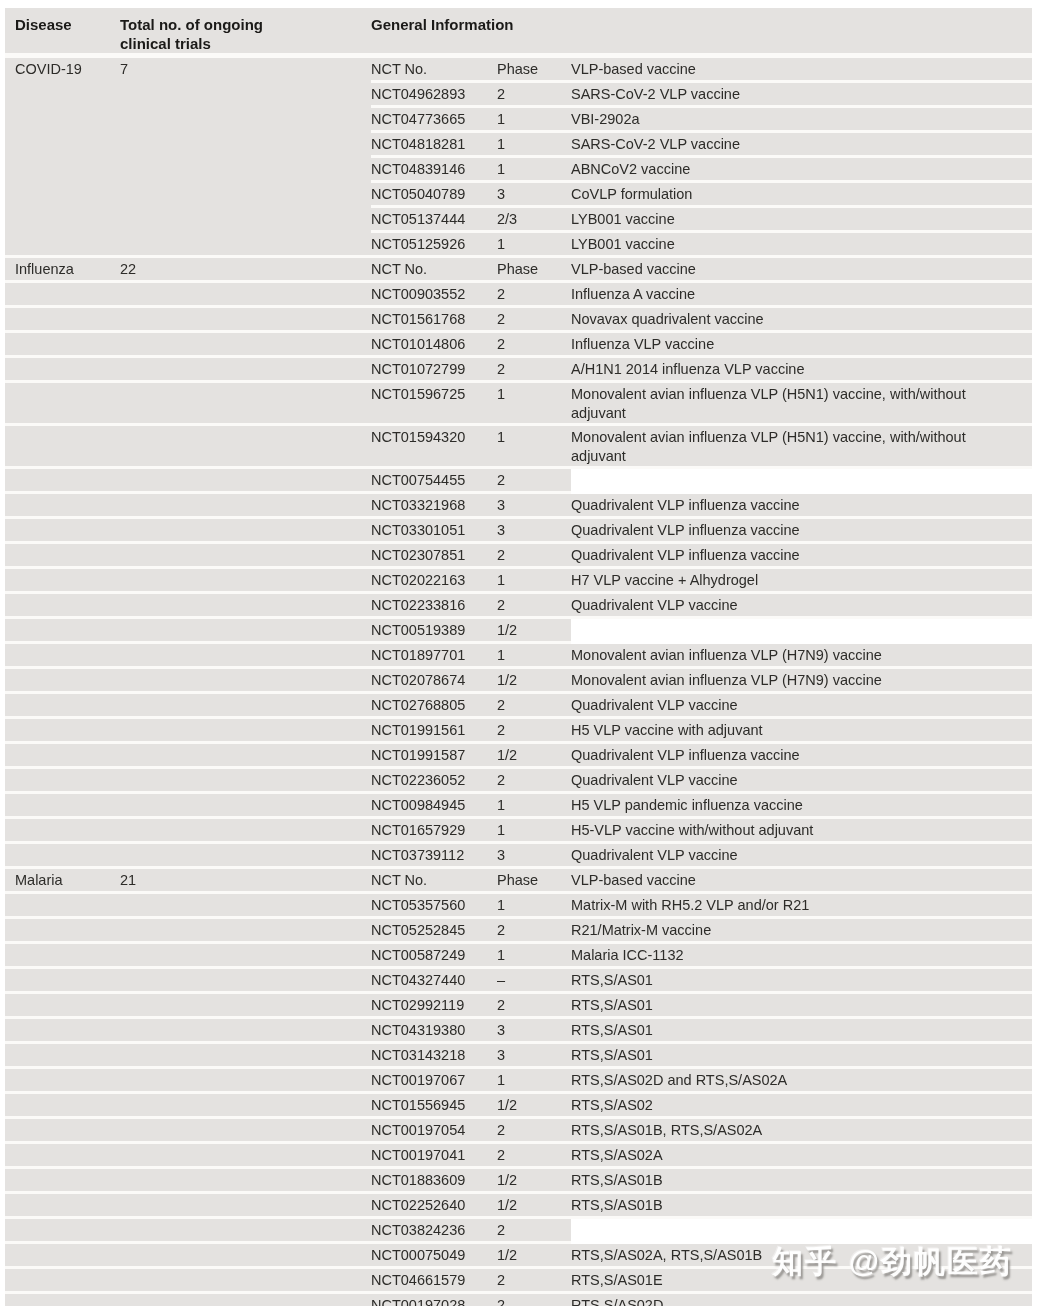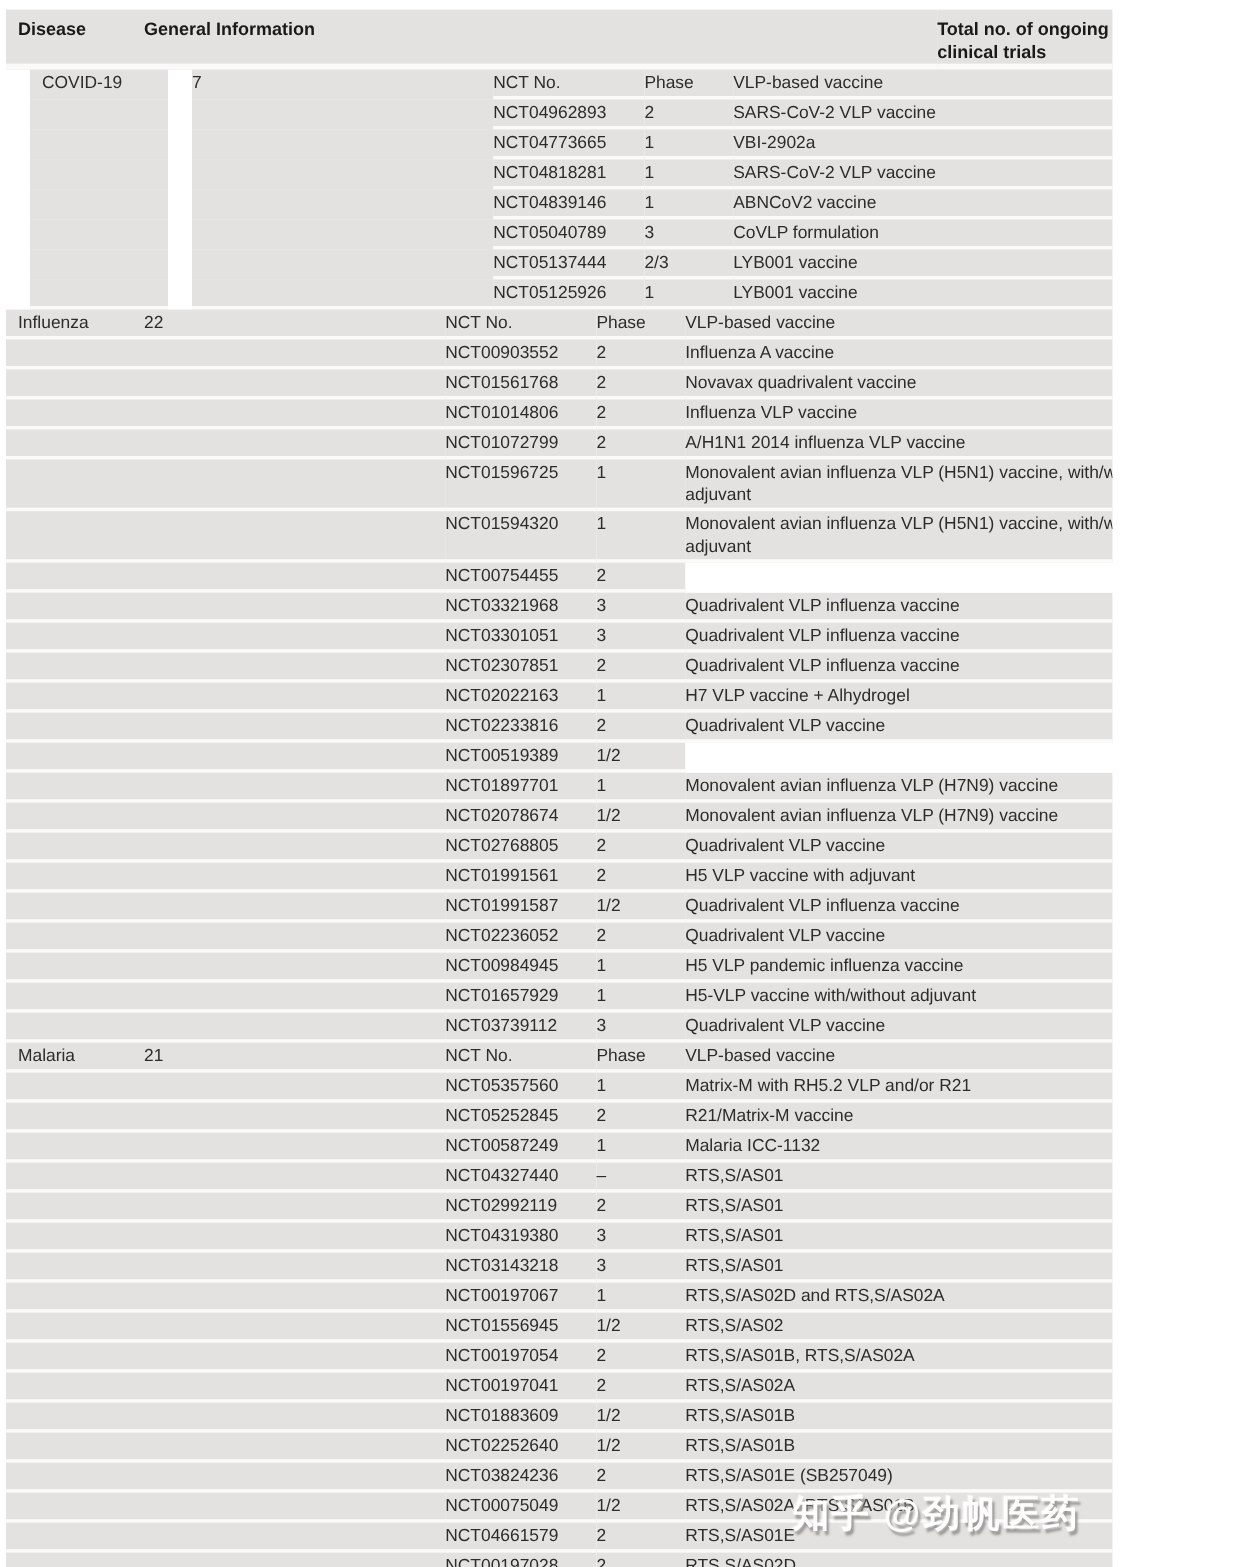--- a/index.html
+++ b/index.html
@@ -8,21 +8,21 @@
     --text: #2d2c29;
     --head-text: #1b1a18;
   }
   html,body{margin:0;padding:0;}
   body{
     width:1039px;height:1306px;
     background:#ffffff;
     font-family:"Liberation Sans", sans-serif;
     overflow:hidden;
   }
-  .page{position:relative;width:927px;height:1306px;overflow:hidden;}
+  .page{position:relative;width:1039px;height:1306px;overflow:hidden;}
   .tablewrap{position:absolute;left:5px;top:8px;width:1027px;}
 
   .row{display:flex;min-height:25px;}
   .cell{
     background:var(--gray);
     border-bottom:3px solid var(--sep);
     box-sizing:border-box;
     padding-top:2px;
     font-size:14.5px;
     line-height:19px;
@@ -42,21 +42,21 @@
     font-size:15px;
     color:var(--head-text);
     padding-top:7px;
     min-height:42px;
   }
   .header-row .c-total{width:251px;padding-right:95px;}
   .header-row .c-general{flex:1 1 auto;}
 
   
   .group0 .row .c-disease,
-  .group0 .row .c-total{border-bottom-color:var(--gray);margin-left:20px;}
+  .group0 .row .c-total{border-bottom-color:var(--gray);}
   .group0 .row:last-child .c-disease,
   .group0 .row:last-child .c-total{border-bottom-color:var(--sep);}
 
   .watermark{
     position:absolute;
     top:1241px;
     right:26px;
     font-size:31px;
     font-weight:bold;
     letter-spacing:2px;
@@ -67,22 +67,22 @@
   }
 </style>
 </head>
 <body>
 
 <div class="page">
   <div class="tablewrap">
 
     <div class="row header-row">
       <div class="cell c-disease">Disease</div>
+      <div class="cell c-total">Total no. of ongoing clinical trials</div>
       <div class="cell c-general">General Information</div>
-      <div class="cell c-total">Total no. of ongoing clinical trials</div>
     </div>
 
     <div id="groups">
         <div class="group group0">
           <div class="row r-ghead">
             <div class="cell c-disease">COVID-19</div>
             <div class="cell c-total">7</div>
             <div class="cell c-nct">NCT No.</div>
             <div class="cell c-phase">Phase</div>
             <div class="cell c-vaccine">VLP-based vaccine</div>
@@ -395,21 +395,20 @@
             <div class="cell c-total"></div>
             <div class="cell c-nct">NCT02252640</div>
             <div class="cell c-phase">1/2</div>
             <div class="cell c-vaccine">RTS,S/AS01B</div>
           </div>
           <div class="row r-data">
             <div class="cell c-disease"></div>
             <div class="cell c-total"></div>
             <div class="cell c-nct">NCT03824236</div>
             <div class="cell c-phase">2</div>
-            <div class="cell c-vaccine">RTS,S/AS01E (SB257049)</div>
           </div>
           <div class="row r-data">
             <div class="cell c-disease"></div>
             <div class="cell c-total"></div>
             <div class="cell c-nct">NCT00075049</div>
             <div class="cell c-phase">1/2</div>
             <div class="cell c-vaccine">RTS,S/AS02A, RTS,S/AS01B</div>
           </div>
           <div class="row r-data">
             <div class="cell c-disease"></div>

